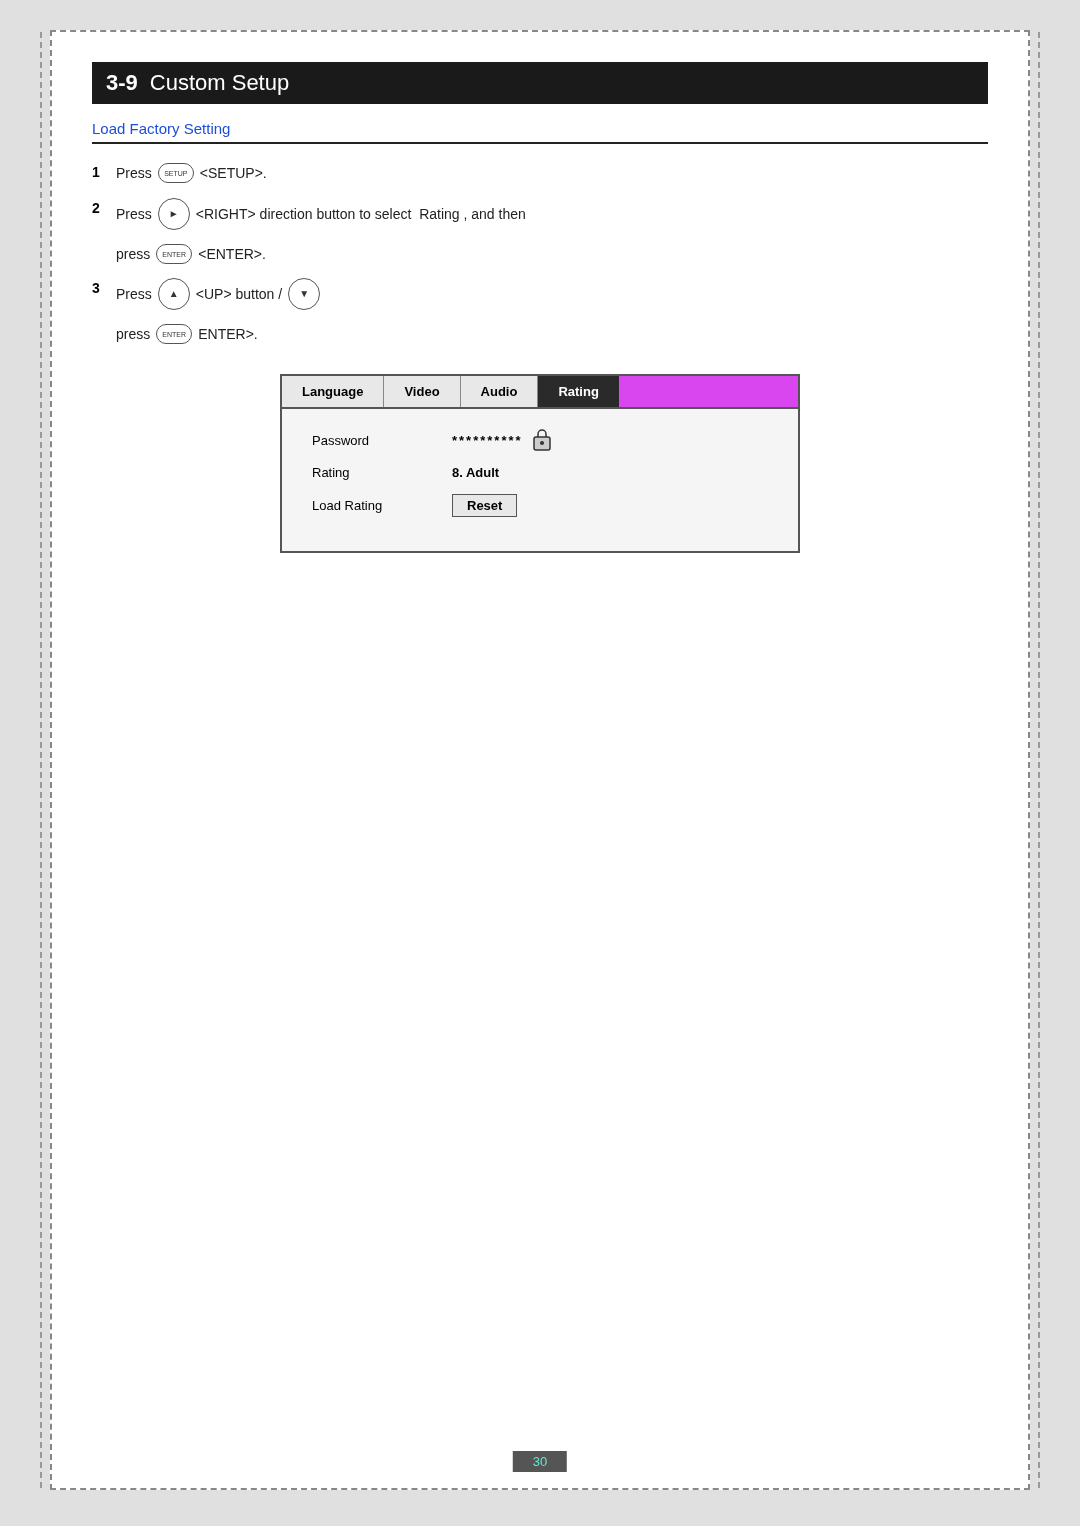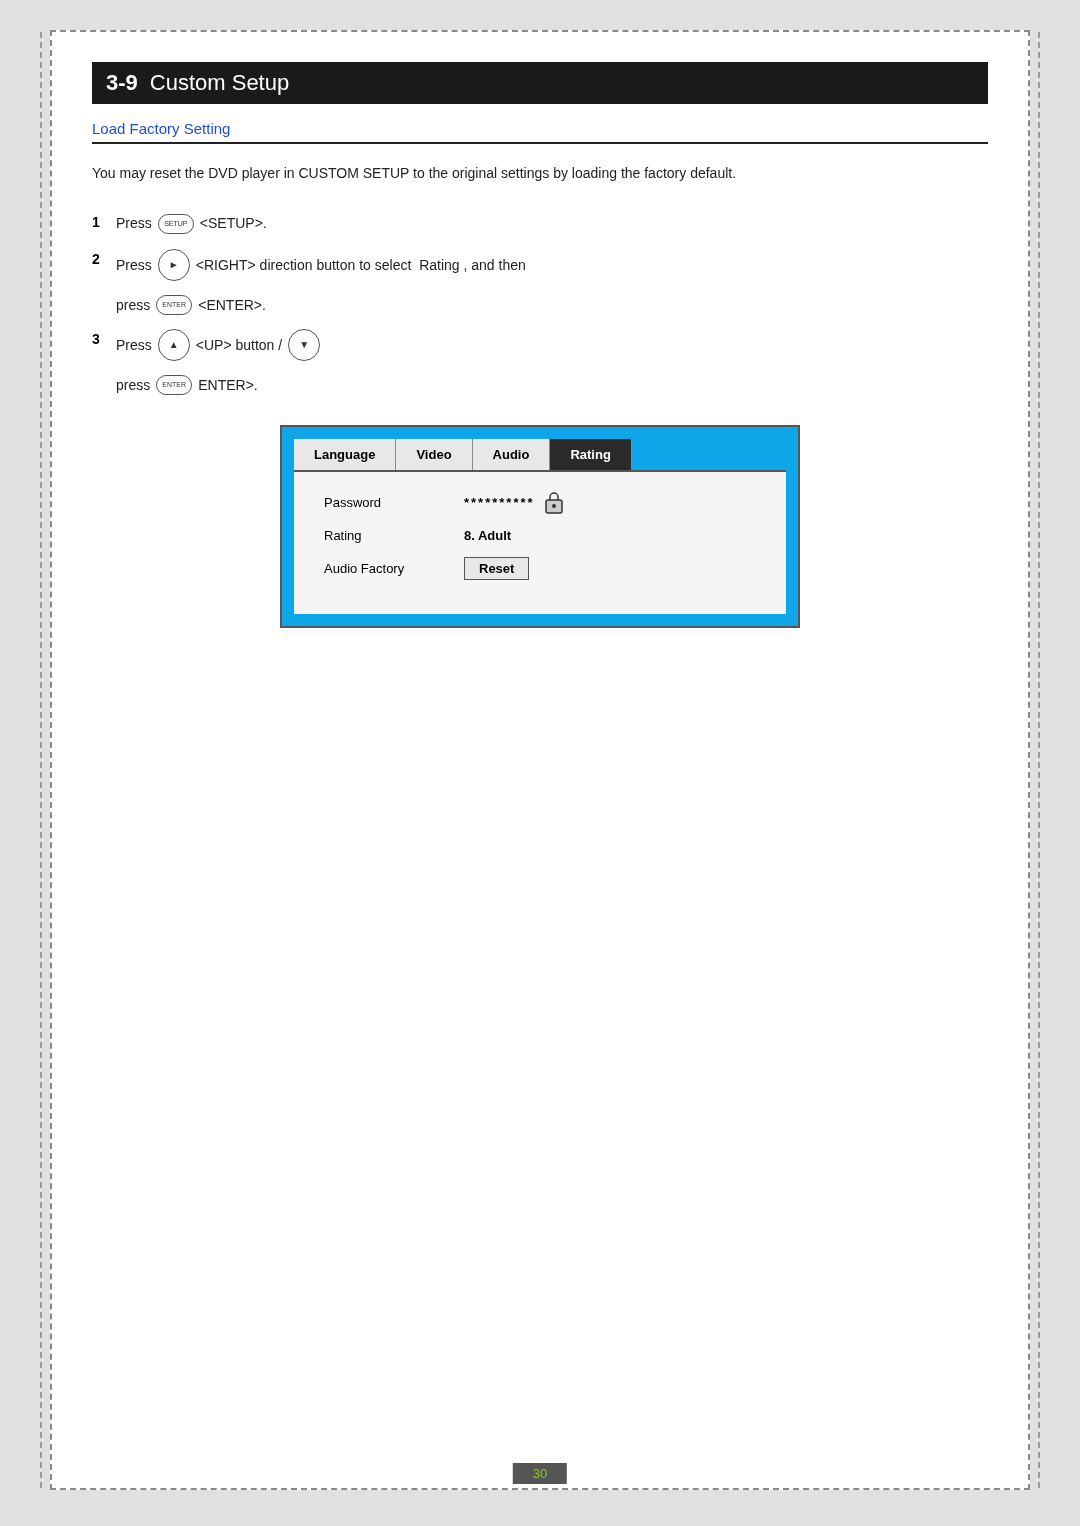--- a/index.html
+++ b/index.html
@@ -141,22 +141,22 @@
       font-size: 7px;
       color: #333;
       flex-shrink: 0;
     }
 
     
     .ui-screenshot {
       margin: 30px auto;
       width: 520px;
       border: 2px solid #555;
-      background: #0ea5e9;
-      padding: 12px;
+      background: #d946ef;
+      padding: 0;
     }
 
     
     .tabs-row {
       display: flex;
       border-bottom: 2px solid #555;
     }
 
     .tab {
       padding: 8px 20px;
@@ -211,44 +211,43 @@
       padding: 3px 14px;
       font-size: 13px;
       font-weight: bold;
       background: #e8e8e8;
       color: #000;
     }
 
     
     .page-number {
       position: absolute;
-      bottom: 4px;
+      bottom: 16px;
       left: 50%;
       transform: translateX(-50%);
       background: #555;
-      color: #84cc16;
+      color: #5eead4;
       padding: 3px 20px;
       font-size: 13px;
     }
   </style>
 </head>
 <body>
 
 <div class="page-container">
 
   <div class="section-header">
     <span class="section-number">3-9</span>
     <span class="section-title">Custom Setup</span>
   </div>
 
   <div class="subsection-header">
     <span class="subsection-title">Load Factory Setting</span>
   </div>
 
-  <p class="intro-text">You may reset the DVD player in CUSTOM SETUP to the original settings by loading the factory default.</p>
 
   <div class="steps-container">
 
     <div class="step">
       <span class="step-number">1</span>
       <div class="step-content">
         <span>Press</span>
         <span class="btn-icon-rect">SETUP</span>
         <span>&lt;SETUP&gt;.</span>
       </div>
@@ -310,21 +309,21 @@
           </svg>
         </div>
       </div>
 
       <div class="ui-row">
         <span class="ui-label">Rating</span>
         <span class="ui-value">8. Adult</span>
       </div>
 
       <div class="ui-row">
-        <span class="ui-label">Audio Factory</span>
+        <span class="ui-label">Load Rating</span>
         <span class="ui-value">
           <span class="reset-box">Reset</span>
         </span>
       </div>
 
     </div>
   </div>
 
   <div class="page-number">30</div>
 

